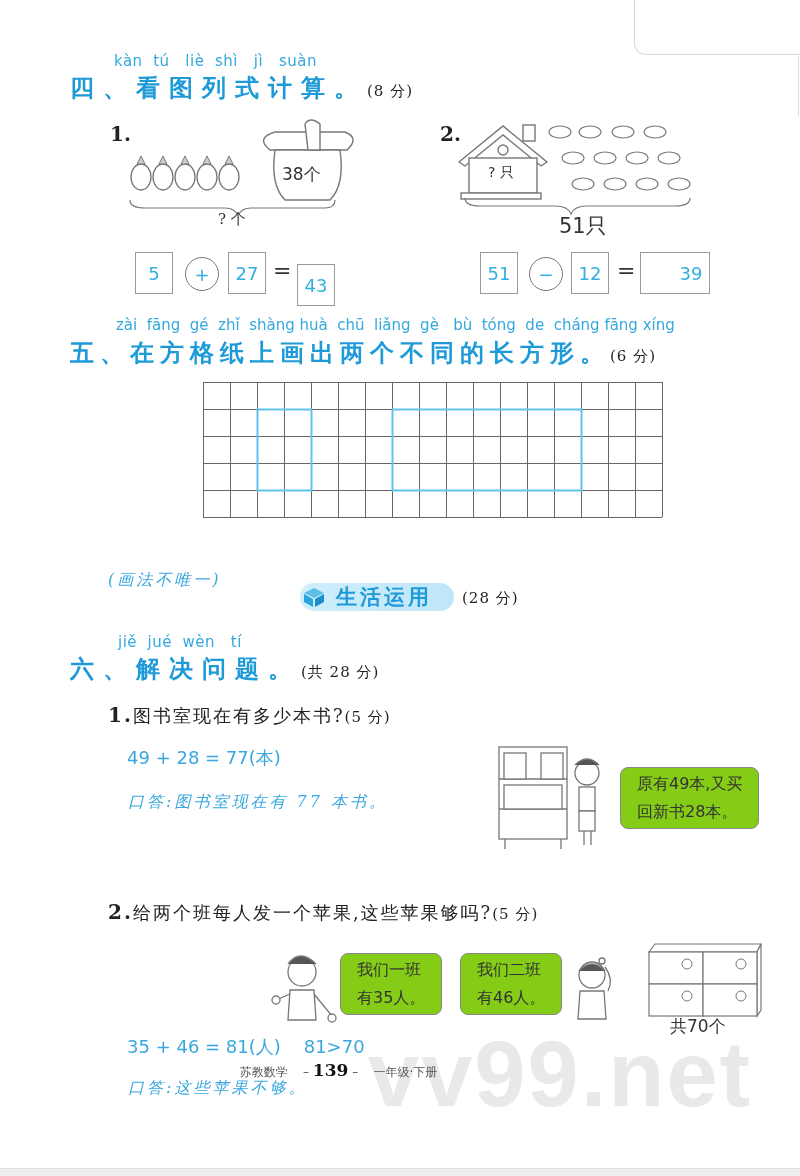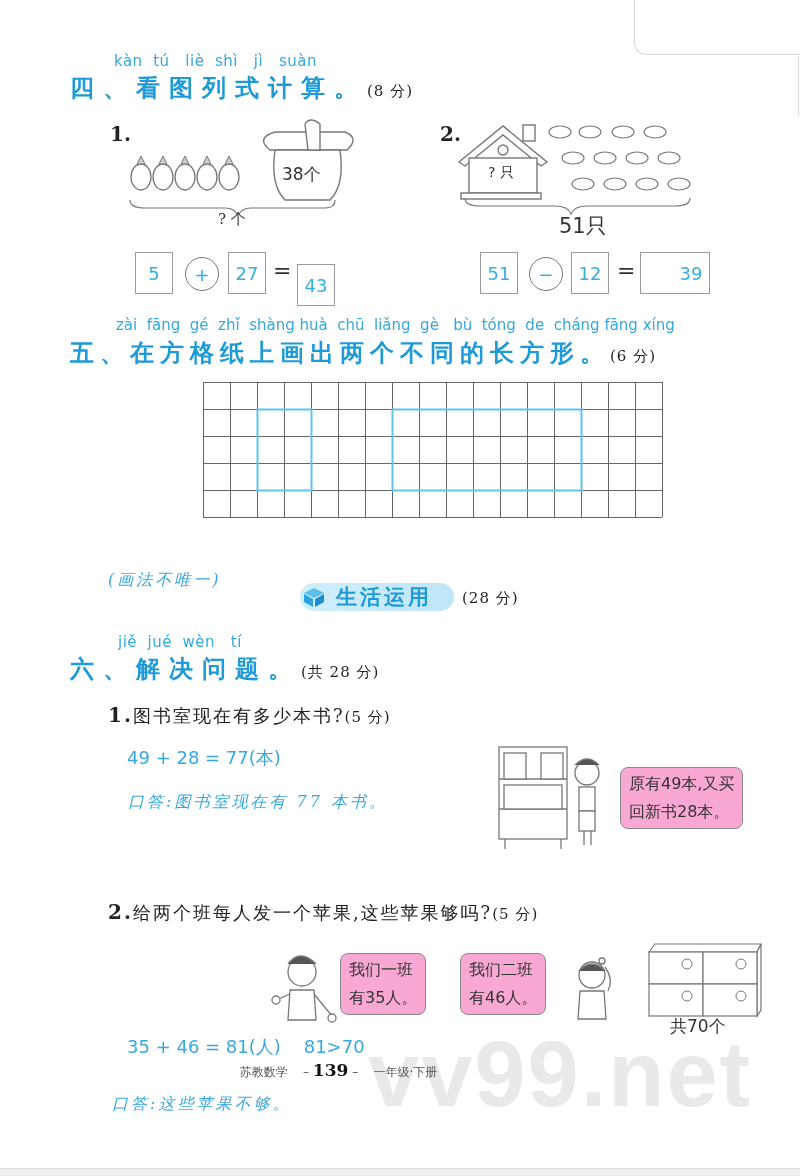--- a/index.html
+++ b/index.html
@@ -15,22 +15,22 @@
   .qnum { font-family:"DejaVu Serif", serif; font-weight:bold; font-size:20px; }
   .box { position:absolute; width:36px; height:40px; border:1.5px solid #9a9a9a; background:#fff;
          color:#34aee0; font-size:18px; display:flex; align-items:center; justify-content:center; }
   .circ { position:absolute; width:32px; height:32px; border:1.5px solid #777; border-radius:50%;
           color:#34aee0; font-size:18px; display:flex; align-items:center; justify-content:center; }
   .eq { position:absolute; font-size:22px; color:#333; }
   .grid { position:absolute; left:203px; top:382px; }
   .hw { color:#39a7df; font-family:"DejaVu Serif", serif; font-style:italic; font-size:16px; letter-spacing:3px; white-space:nowrap; }
   .calc { color:#39a7df; font-size:18px; white-space:nowrap;text-align:center; }
   .qtext { font-family:"DejaVu Serif", serif; font-size:18px; letter-spacing:2px; white-space:nowrap; }
-  .bubble { position:absolute; border:1.5px solid #888; border-radius:8px; background:#f9a8d4;
-            font-size:16px; line-height:28px; padding:2px 8px; color:#333; white-space:nowrap; }
+  .bubble { position:absolute; border:1.5px solid #888; border-radius:8px; background:#84cc16;
+            font-size:16px; line-height:28px; padding:2px 16px; color:#333; white-space:nowrap; }
   .badge { left:300px; top:583px; width:154px; height:28px; border-radius:14px;
            background:linear-gradient(90deg,#cfeefb,#bfe6f8); }
   .badge-text { left:336px; top:583px; font-size:21px; font-weight:bold; color:#1e9ad8; letter-spacing:3px; }
   .footer { left:0; width:677px; top:1060px; text-align:center; font-size:12px; color:#555; white-space:pre; }
   .footer b { font-family:"DejaVu Serif", serif; font-size:17px; color:#111; }
   .watermark { left:368px; top:1022px; font-size:92px; font-weight:bold; color:#e9e9e9; letter-spacing:2px; font-family:"Liberation Sans", sans-serif; }
   .bottom-bar { left:0; top:1168px; width:800px; height:8px; background:#eeeeee; border-top:1px solid #ddd; }
   svg { position:absolute; overflow:visible; }
 </style>
 </head>
@@ -240,16 +240,16 @@
       <circle cx="96" cy="22" r="5"></circle>
     <circle cx="42" cy="54" r="5"></circle>
       <circle cx="96" cy="54" r="5"></circle>
   </g>
 </svg>
 <div class="abs" style="left:670px;top:1015px;font-size:17px;color:#333;">共70个</div>
 
 <div class="abs watermark">vv99.net</div>
 
 <div class="abs calc" style="left:127px;top:1035px;white-space:pre;">35 + 46 = 81(人)    81&gt;70</div>
-<div class="abs hw" style="left:112px;top:1078px;margin-top:16px;">口答:这些苹果不够。</div>
+<div class="abs hw" style="left:128px;top:1078px;">口答:这些苹果不够。</div>
 
 <div class="abs footer"><span>苏教数学</span>    – <b>139</b> –    <span>一年级·下册</span></div>
 <div class="abs bottom-bar"></div>
 
 </body></html>

